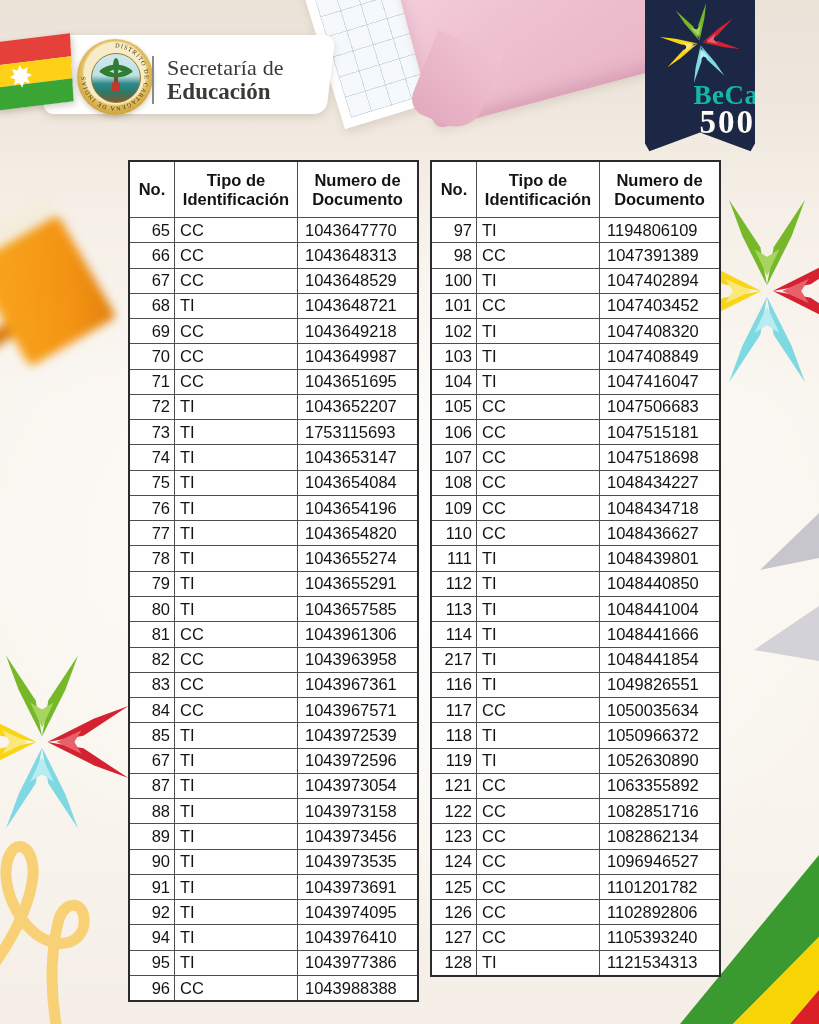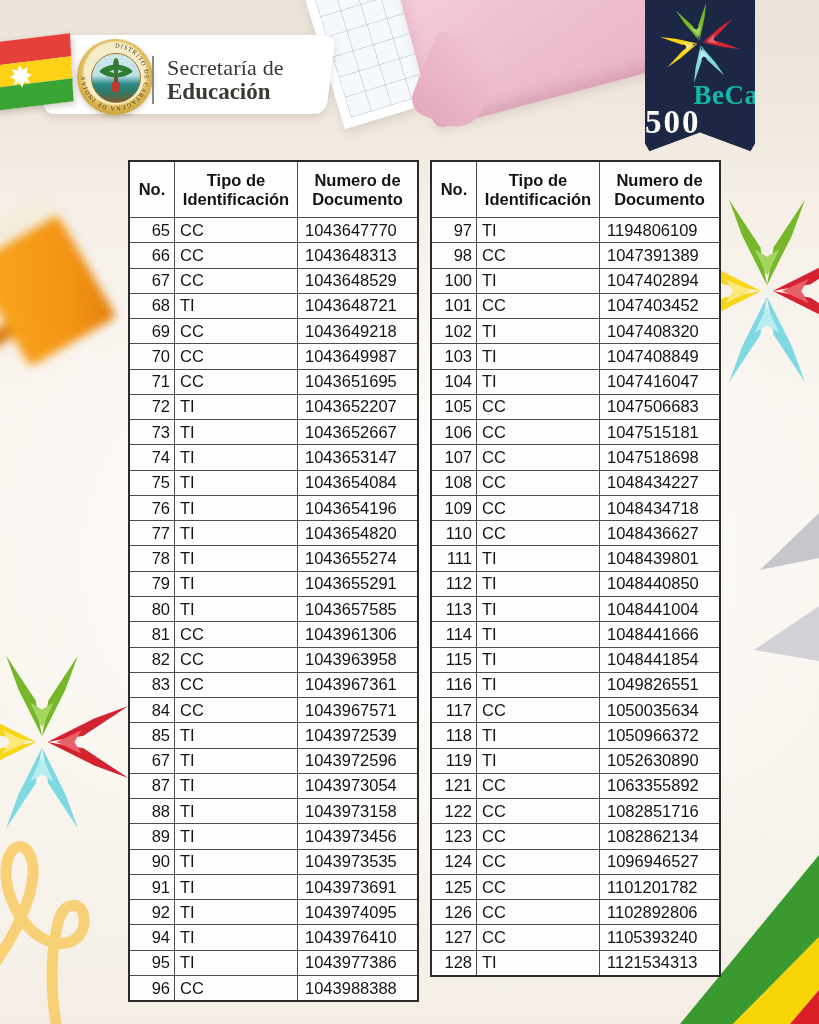--- a/index.html
+++ b/index.html
@@ -65,21 +65,21 @@
 
   
   .pennant{
     left:645px;top:0;width:110px;height:156px;background:#1c2746;
     clip-path:polygon(0 0,100% 0,100% 92%,96% 97%,50% 85%,4% 97%,0 92%);
     box-shadow:0 4px 8px rgba(80,60,40,.25);
   }
   .pennant .star-wrap{left:16px;top:4px;width:78px;height:78px;transform:rotate(-14deg);}
   .pennant .b-line1{position:absolute;left:16px;top:80px;width:100%;text-align:right;
     color:#14b8a6;font-family:"Liberation Serif",serif;font-size:27px;font-weight:bold;letter-spacing:.5px;}
-  .pennant .b-line2{position:absolute;left:0;top:104px;width:100%;text-align:left;
+  .pennant .b-line2{position:absolute;left:0;top:104px;width:100%;text-align:right;
     color:#fdfdf6;font-family:"Liberation Serif",serif;font-size:33px;font-weight:bold;letter-spacing:2px;}
 
   
   .orange-book{left:-18px;top:200px;width:150px;height:200px;filter:blur(5px);}
   .book-pages{position:absolute;left:0;top:10px;width:90px;height:80px;background:#f4eddd;border-radius:10px;transform:rotate(-30deg);}
   .book-cover{position:absolute;left:12px;top:32px;width:100px;height:118px;transform:rotate(-30deg);
     background:linear-gradient(115deg,#f9a81f 0%,#f39313 70%,#e07f0c 100%);border-radius:6px;}
   .book-spine{position:absolute;left:-2px;top:112px;width:90px;height:16px;transform:rotate(-32deg);background:#d97d10;border-radius:4px;}
 
   .pin-star{width:190px;height:190px;}
@@ -312,21 +312,21 @@
           <td class="col-doc">1043651695</td>
         </tr>
         <tr>
           <td class="col-no">72</td>
           <td class="col-tipo">TI</td>
           <td class="col-doc">1043652207</td>
         </tr>
         <tr>
           <td class="col-no">73</td>
           <td class="col-tipo">TI</td>
-          <td class="col-doc">1043652667</td>
+          <td class="col-doc">1753115693</td>
         </tr>
         <tr>
           <td class="col-no">74</td>
           <td class="col-tipo">TI</td>
           <td class="col-doc">1043653147</td>
         </tr>
         <tr>
           <td class="col-no">75</td>
           <td class="col-tipo">TI</td>
           <td class="col-doc">1043654084</td>
@@ -528,21 +528,21 @@
           <td class="col-no">113</td>
           <td class="col-tipo">TI</td>
           <td class="col-doc">1048441004</td>
         </tr>
         <tr>
           <td class="col-no">114</td>
           <td class="col-tipo">TI</td>
           <td class="col-doc">1048441666</td>
         </tr>
         <tr>
-          <td class="col-no">115</td>
+          <td class="col-no">217</td>
           <td class="col-tipo">TI</td>
           <td class="col-doc">1048441854</td>
         </tr>
         <tr>
           <td class="col-no">116</td>
           <td class="col-tipo">TI</td>
           <td class="col-doc">1049826551</td>
         </tr>
         <tr>
           <td class="col-no">117</td>

